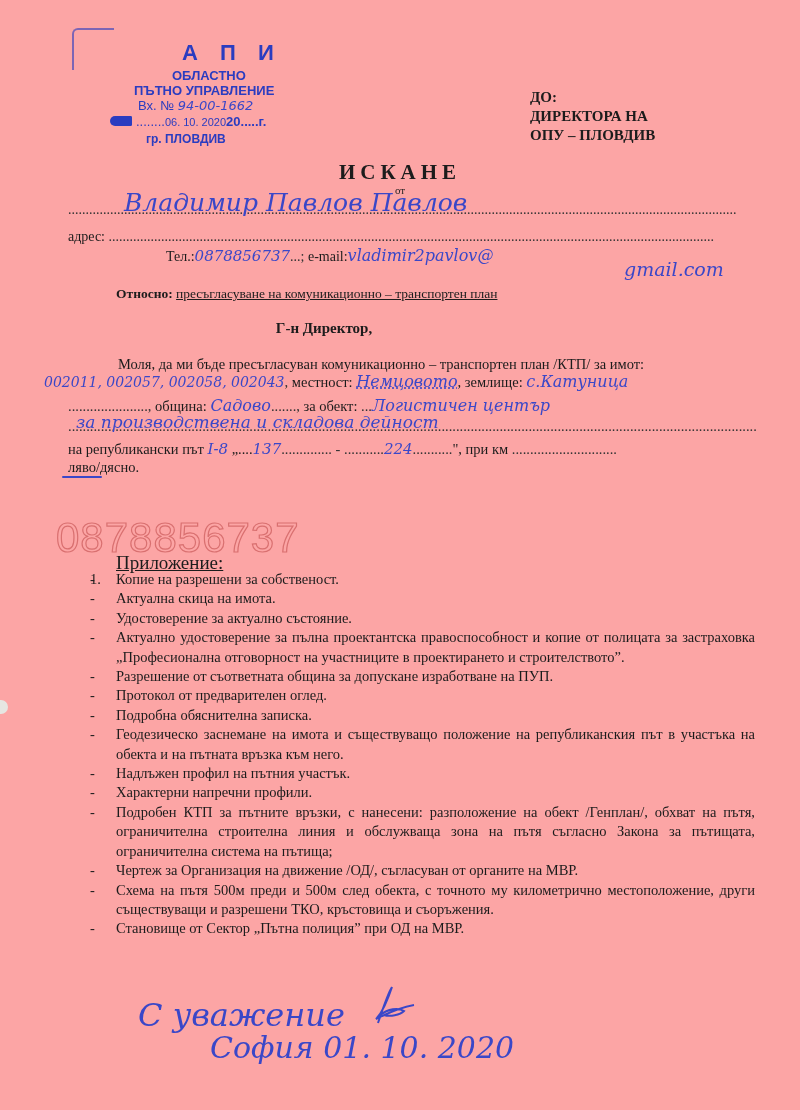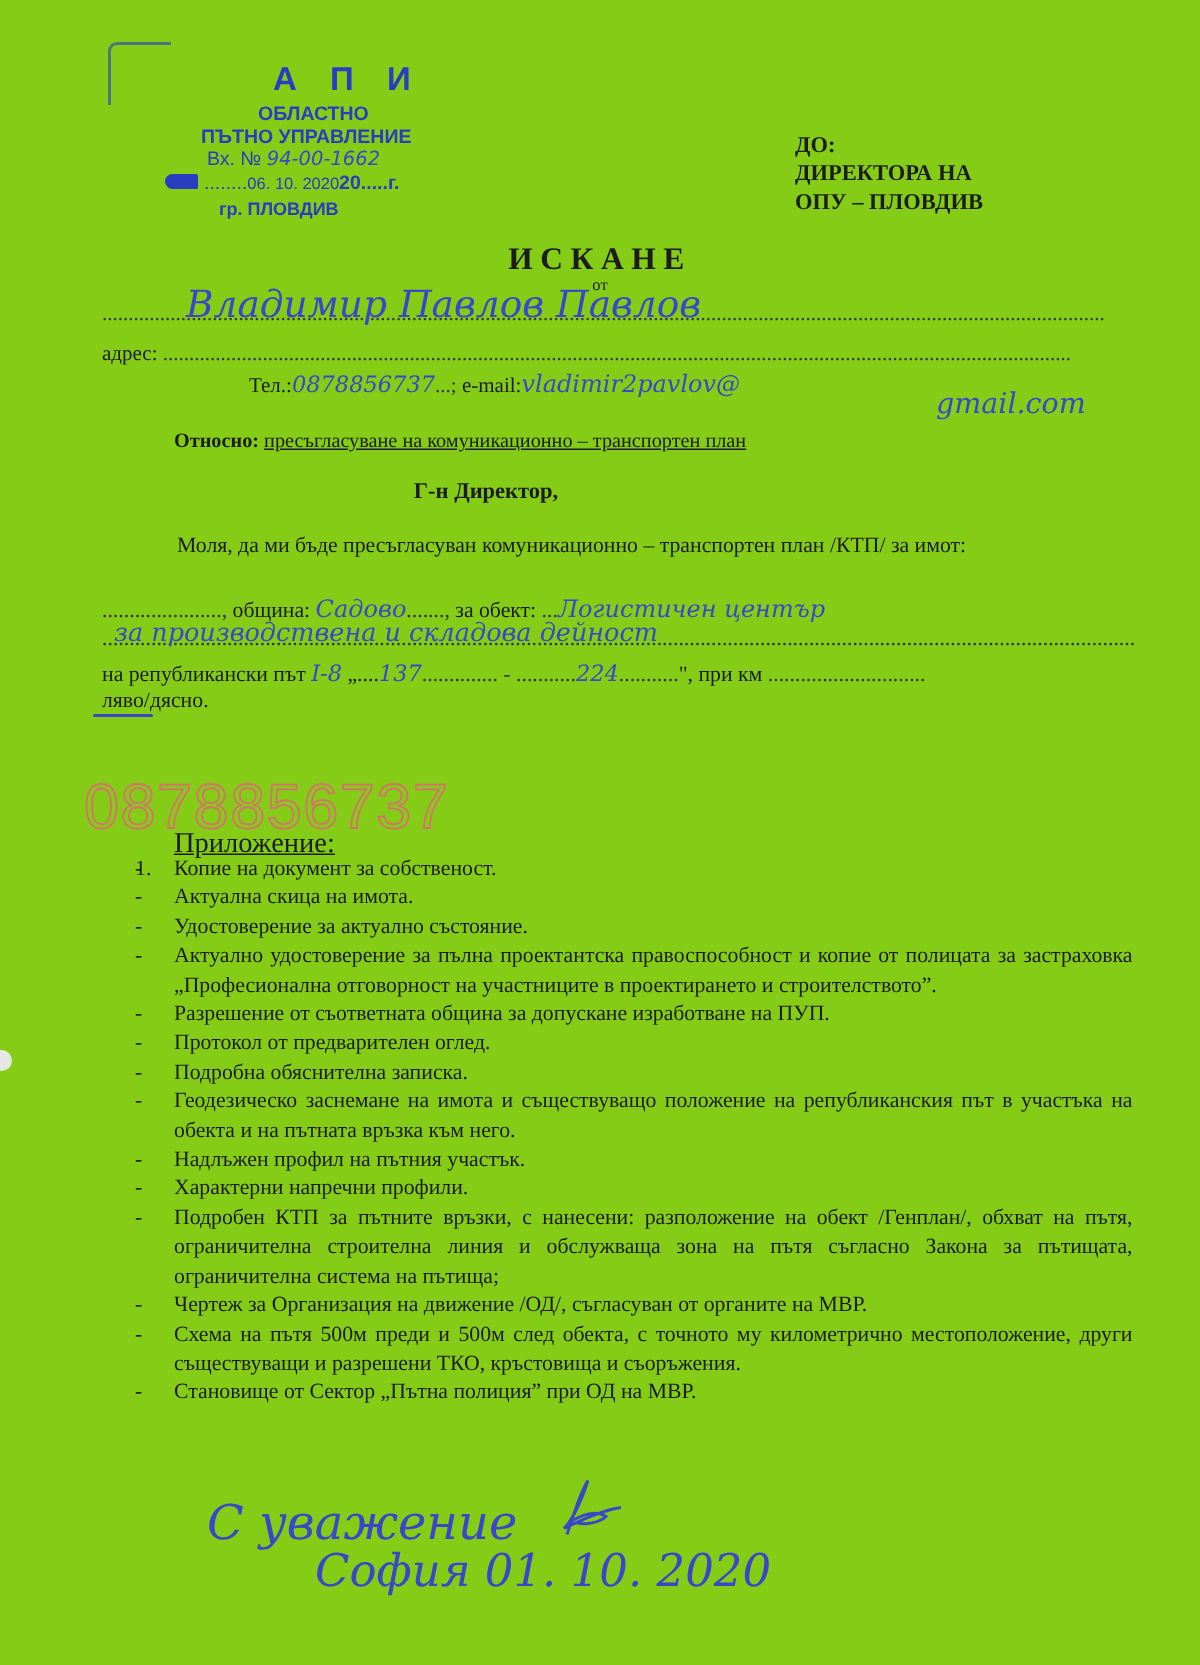--- a/index.html
+++ b/index.html
@@ -1,18 +1,18 @@
 <!DOCTYPE html>
 <html><head>
 <meta charset="utf-8">
 <style>
   html, body { margin:0; padding:0; }
   body { width:800px; height:1110px; background:#f6f6f4; position:relative; overflow:hidden;
          font-family:"Liberation Serif", "DejaVu Serif", serif; color:#1c1c1c; }
-  .page { position:absolute; left:0; top:0; width:800px; height:1110px; background:#84cc16; }
+  .page { position:absolute; left:0; top:0; width:800px; height:1110px; background:#fca5a5; }
   .abs { position:absolute; }
   .stamp { left:72px; top:28px; width:260px; height:120px; color:#2a3cc0; font-family:"Liberation Sans", sans-serif; }
   .stamp .api { position:absolute; left:110px; top:12px; font-size:22px; font-weight:bold; letter-spacing:8px; }
   .stamp .l1 { position:absolute; left:100px; top:40px; font-size:13px; font-weight:bold; }
   .stamp .l2 { position:absolute; left:62px; top:55px; font-size:13px; font-weight:bold; }
   .stamp .l3 { position:absolute; left:66px; top:70px; font-size:13px; }
   .stamp .l3 .hand { font-family:"DejaVu Sans", sans-serif; font-style:italic; font-size:13px; }
   .stamp .l4 { position:absolute; left:50px; top:86px; font-size:13px; }
   .stamp .l5 { position:absolute; left:74px; top:104px; font-size:12px; font-weight:bold; }
   .stamp .corner { position:absolute; left:0; top:0; width:40px; height:40px; border-left:2px solid #2a3cc0; border-top:2px solid #2a3cc0; border-radius:6px 0 0 0; opacity:.6; }
@@ -88,20 +88,27 @@
 
   <div class="abs re">
     <b>Относно:</b>
     <u>пресъгласуване на комуникационно – транспортен план</u>
   </div>
 
   <div class="abs greet">Г-н Директор,</div>
 
   <div class="abs line" style="left:118px; top:356px; font-size:14.5px;">Моля, да ми бъде пресъгласуван комуникационно – транспортен план /КТП/ за имот:</div>
 
+  <div class="abs line" style="left:44px; top:372px; font-size:14.5px;">
+    <span class="hand" style="font-size:14px">002011, 002057, 002058, 002043</span><span class="dots">,</span>
+    <span>местност:</span>
+    <span class="hand" style="font-size:16px; text-decoration:underline dotted;">Немцовото</span><span>,</span>
+    <span>землище:</span>
+    <span class="hand" style="font-size:16px">с.Катуница</span>
+  </div>
 
   <div class="abs line" style="left:68px; top:396px; font-size:14.5px;">
     <span class="dots">......................,</span>
     <span>община:</span>
     <span class="hand" style="font-size:16px">Садово</span><span class="dots">.......,</span>
     <span>за обект:</span>
     <span class="dots">...</span><span class="hand" style="font-size:16px">Логистичен център</span>
   </div>
 
   <div class="abs line" style="left:68px; top:418px; font-size:14.5px; width:680px;">
@@ -119,21 +126,21 @@
   <div class="abs line" style="left:68px; top:459px; font-size:14.5px;">
     <span>ляво/дясно.</span>
   </div>
   <div class="abs" style="left:62px; top:476px; width:40px; height:2px; background:#3a47c8; border-radius:2px;"></div>
 
   <div class="abs watermark">0878856737</div>
 
   <div class="abs att-title">Приложение:</div>
   <ul class="att">
     <li><span class="mark">1.</span></li>
-    <li><span class="mark">-</span><span>Копие на документ за собственост.</span></li>
+    <li><span class="mark">-</span><span>Копие на разрешени за собственост.</span></li>
     <li><span class="mark">-</span><span>Актуална скица на имота.</span></li>
     <li><span class="mark">-</span><span>Удостоверение за актуално състояние.</span></li>
     <li><span class="mark">-</span><span>Актуално удостоверение за пълна проектантска правоспособност и копие от полицата за застраховка „Професионална отговорност на участниците в проектирането и строителството”.</span></li>
     <li><span class="mark">-</span><span>Разрешение от съответната община за допускане изработване на ПУП.</span></li>
     <li><span class="mark">-</span><span>Протокол от предварителен оглед.</span></li>
     <li><span class="mark">-</span><span>Подробна обяснителна записка.</span></li>
     <li><span class="mark">-</span><span>Геодезическо заснемане на имота и съществуващо положение на републиканския път в участъка на обекта и на пътната връзка към него.</span></li>
     <li><span class="mark">-</span><span>Надлъжен профил на пътния участък.</span></li>
     <li><span class="mark">-</span><span>Характерни напречни профили.</span></li>
     <li><span class="mark">-</span><span>Подробен КТП за пътните връзки, с нанесени: разположение на обект /Генплан/, обхват на пътя, ограничителна строителна линия и обслужваща зона на пътя съгласно Закона за пътищата, ограничителна система на пътища;</span></li>

